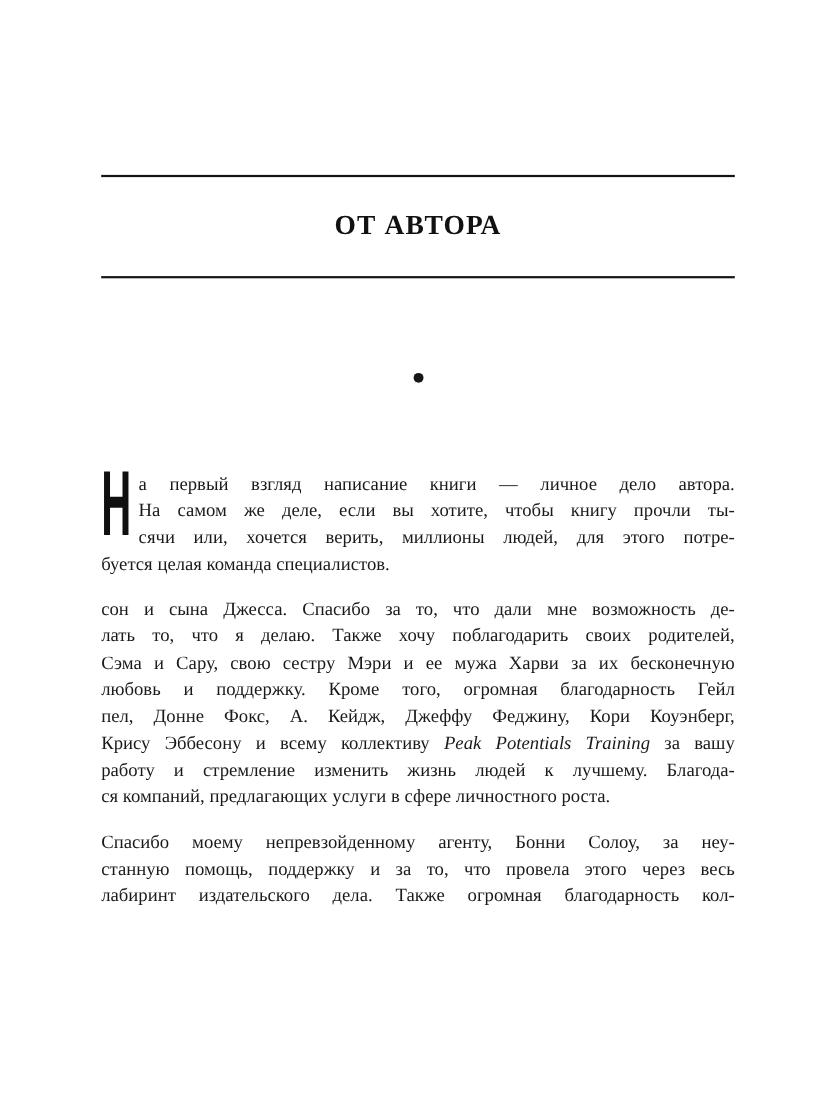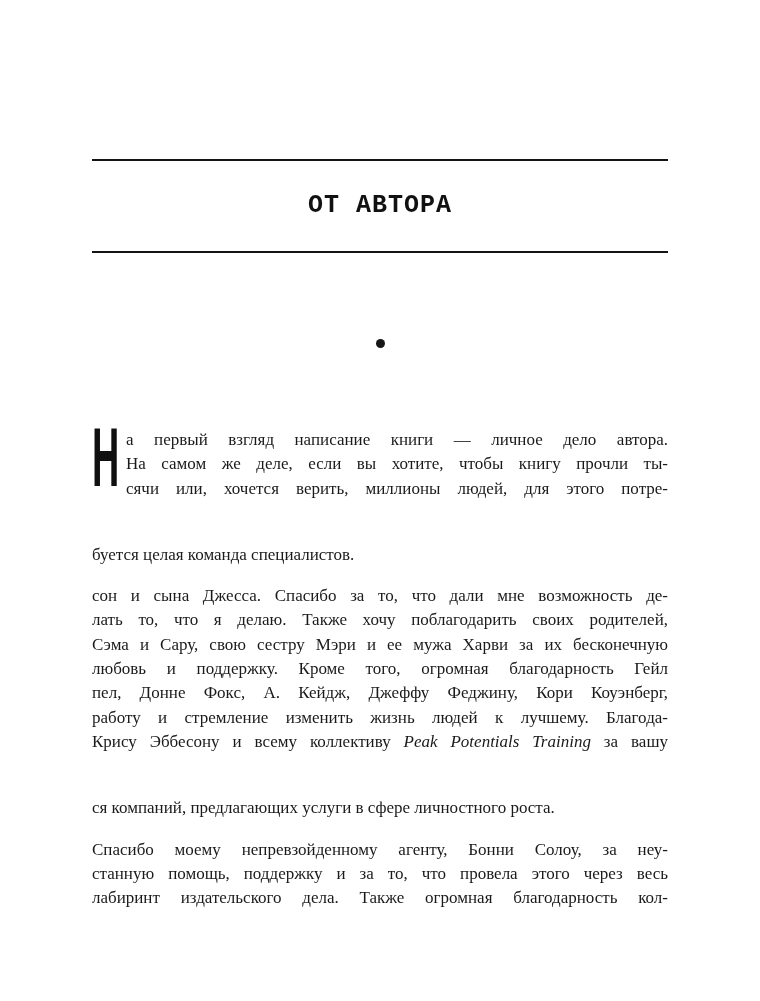--- a/index.html
+++ b/index.html
@@ -19,21 +19,21 @@
     margin-left: 92px;
     width: 576px;
     padding-top: 159px;
   }
   .rule {
     border: none;
     height: 2px;
     background: #141414;
   }
   .heading {
-    font-family: Liberation Mono, monospace;
+    font-family: Liberation Serif, serif;
     font-weight: 700;
     font-size: 25px;
     line-height: 30px;
     letter-spacing: 1px;
     text-align: center;
     margin: 30px 0;
     color: #111111;
   }
   .separator {
     width: 9px; height: 9px;
@@ -48,21 +48,20 @@
   .para { position: relative; }
   .para + .para { margin-top: 17px; }
   .line {
     line-height: 24.3px;
     text-align: justify;
     text-align-last: justify;
   }
   .line.last {
     text-align: right;
     text-align-last: left;
-    margin-top: 42px;
   }
   .line.indent { padding-left: 34px; }
   .dropcap {
     position: absolute;
     left: 0; top: -4px;
     font-family: "Liberation Sans", "DejaVu Sans", sans-serif;
     font-weight: 700;
     font-size: 84px;
     line-height: 66px;
     color: #101010;
@@ -87,22 +86,22 @@
           <div class="line indent"><span>На самом же деле, если вы хотите, чтобы книгу прочли ты-</span></div>
           <div class="line indent"><span>сячи или, хочется верить, миллионы людей, для этого потре-</span></div>
           <div class="line last"><span>буется целая команда специалистов.</span></div>
         </div>
         <div class="para">
           <div class="line"><span>сон и сына Джесса. Спасибо за то, что дали мне возможность де-</span></div>
           <div class="line"><span>лать то, что я делаю. Также хочу поблагодарить своих родителей,</span></div>
           <div class="line"><span>Сэма и Сару, свою сестру Мэри и ее мужа Харви за их бесконечную</span></div>
           <div class="line"><span>любовь и поддержку. Кроме того, огромная благодарность Гейл</span></div>
           <div class="line"><span>пел, Донне Фокс, А. Кейдж, Джеффу Феджину, Кори Коуэнберг,</span></div>
+          <div class="line"><span>Крису Эббесону и всему коллективу </span><span class="em">Peak Potentials Training</span><span> за вашу</span></div>
           <div class="line"><span>работу и стремление изменить жизнь людей к лучшему. Благода-</span></div>
-          <div class="line"><span>Крису Эббесону и всему коллективу </span><span class="em">Peak Potentials Training</span><span> за вашу</span></div>
           <div class="line last"><span>ся компаний, предлагающих услуги в сфере личностного роста.</span></div>
         </div>
         <div class="para">
           <div class="line"><span>Спасибо моему непревзойденному агенту, Бонни Солоу, за неу-</span></div>
           <div class="line"><span>станную помощь, поддержку и за то, что провела этого через весь</span></div>
           <div class="line"><span>лабиринт издательского дела. Также огромная благодарность кол-</span></div>
         </div>
       </div>
   </div>
 </div>

